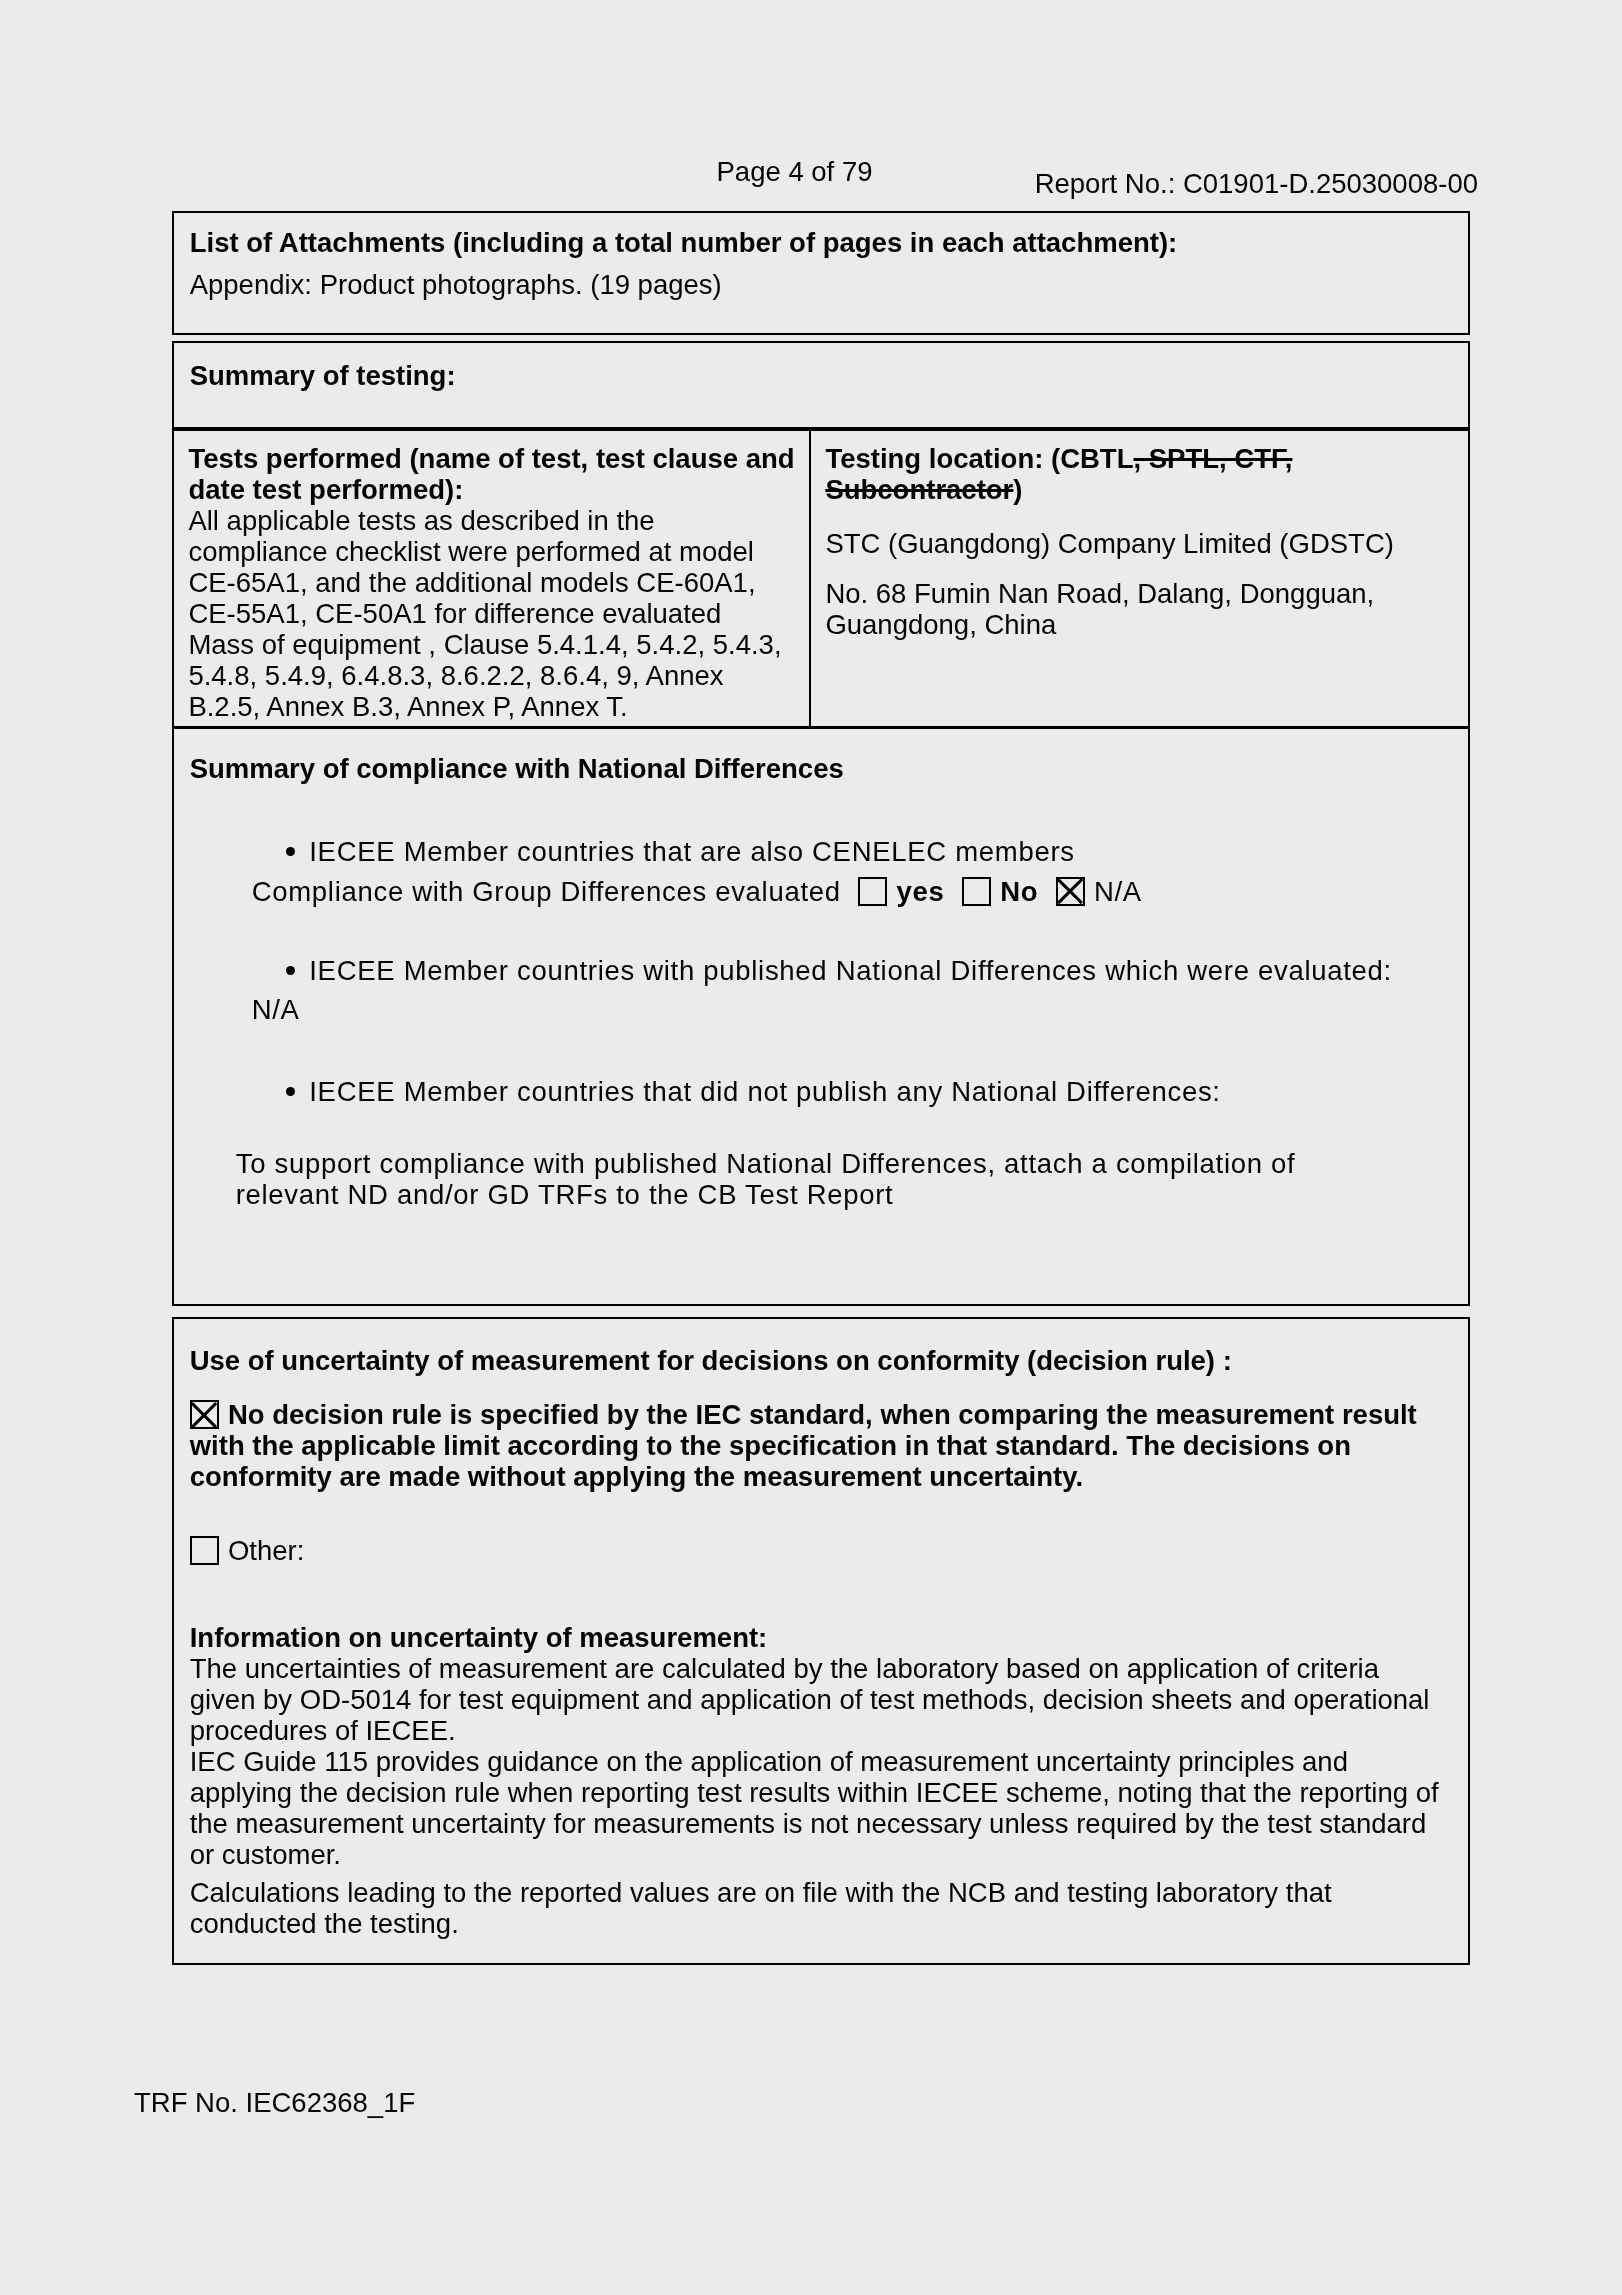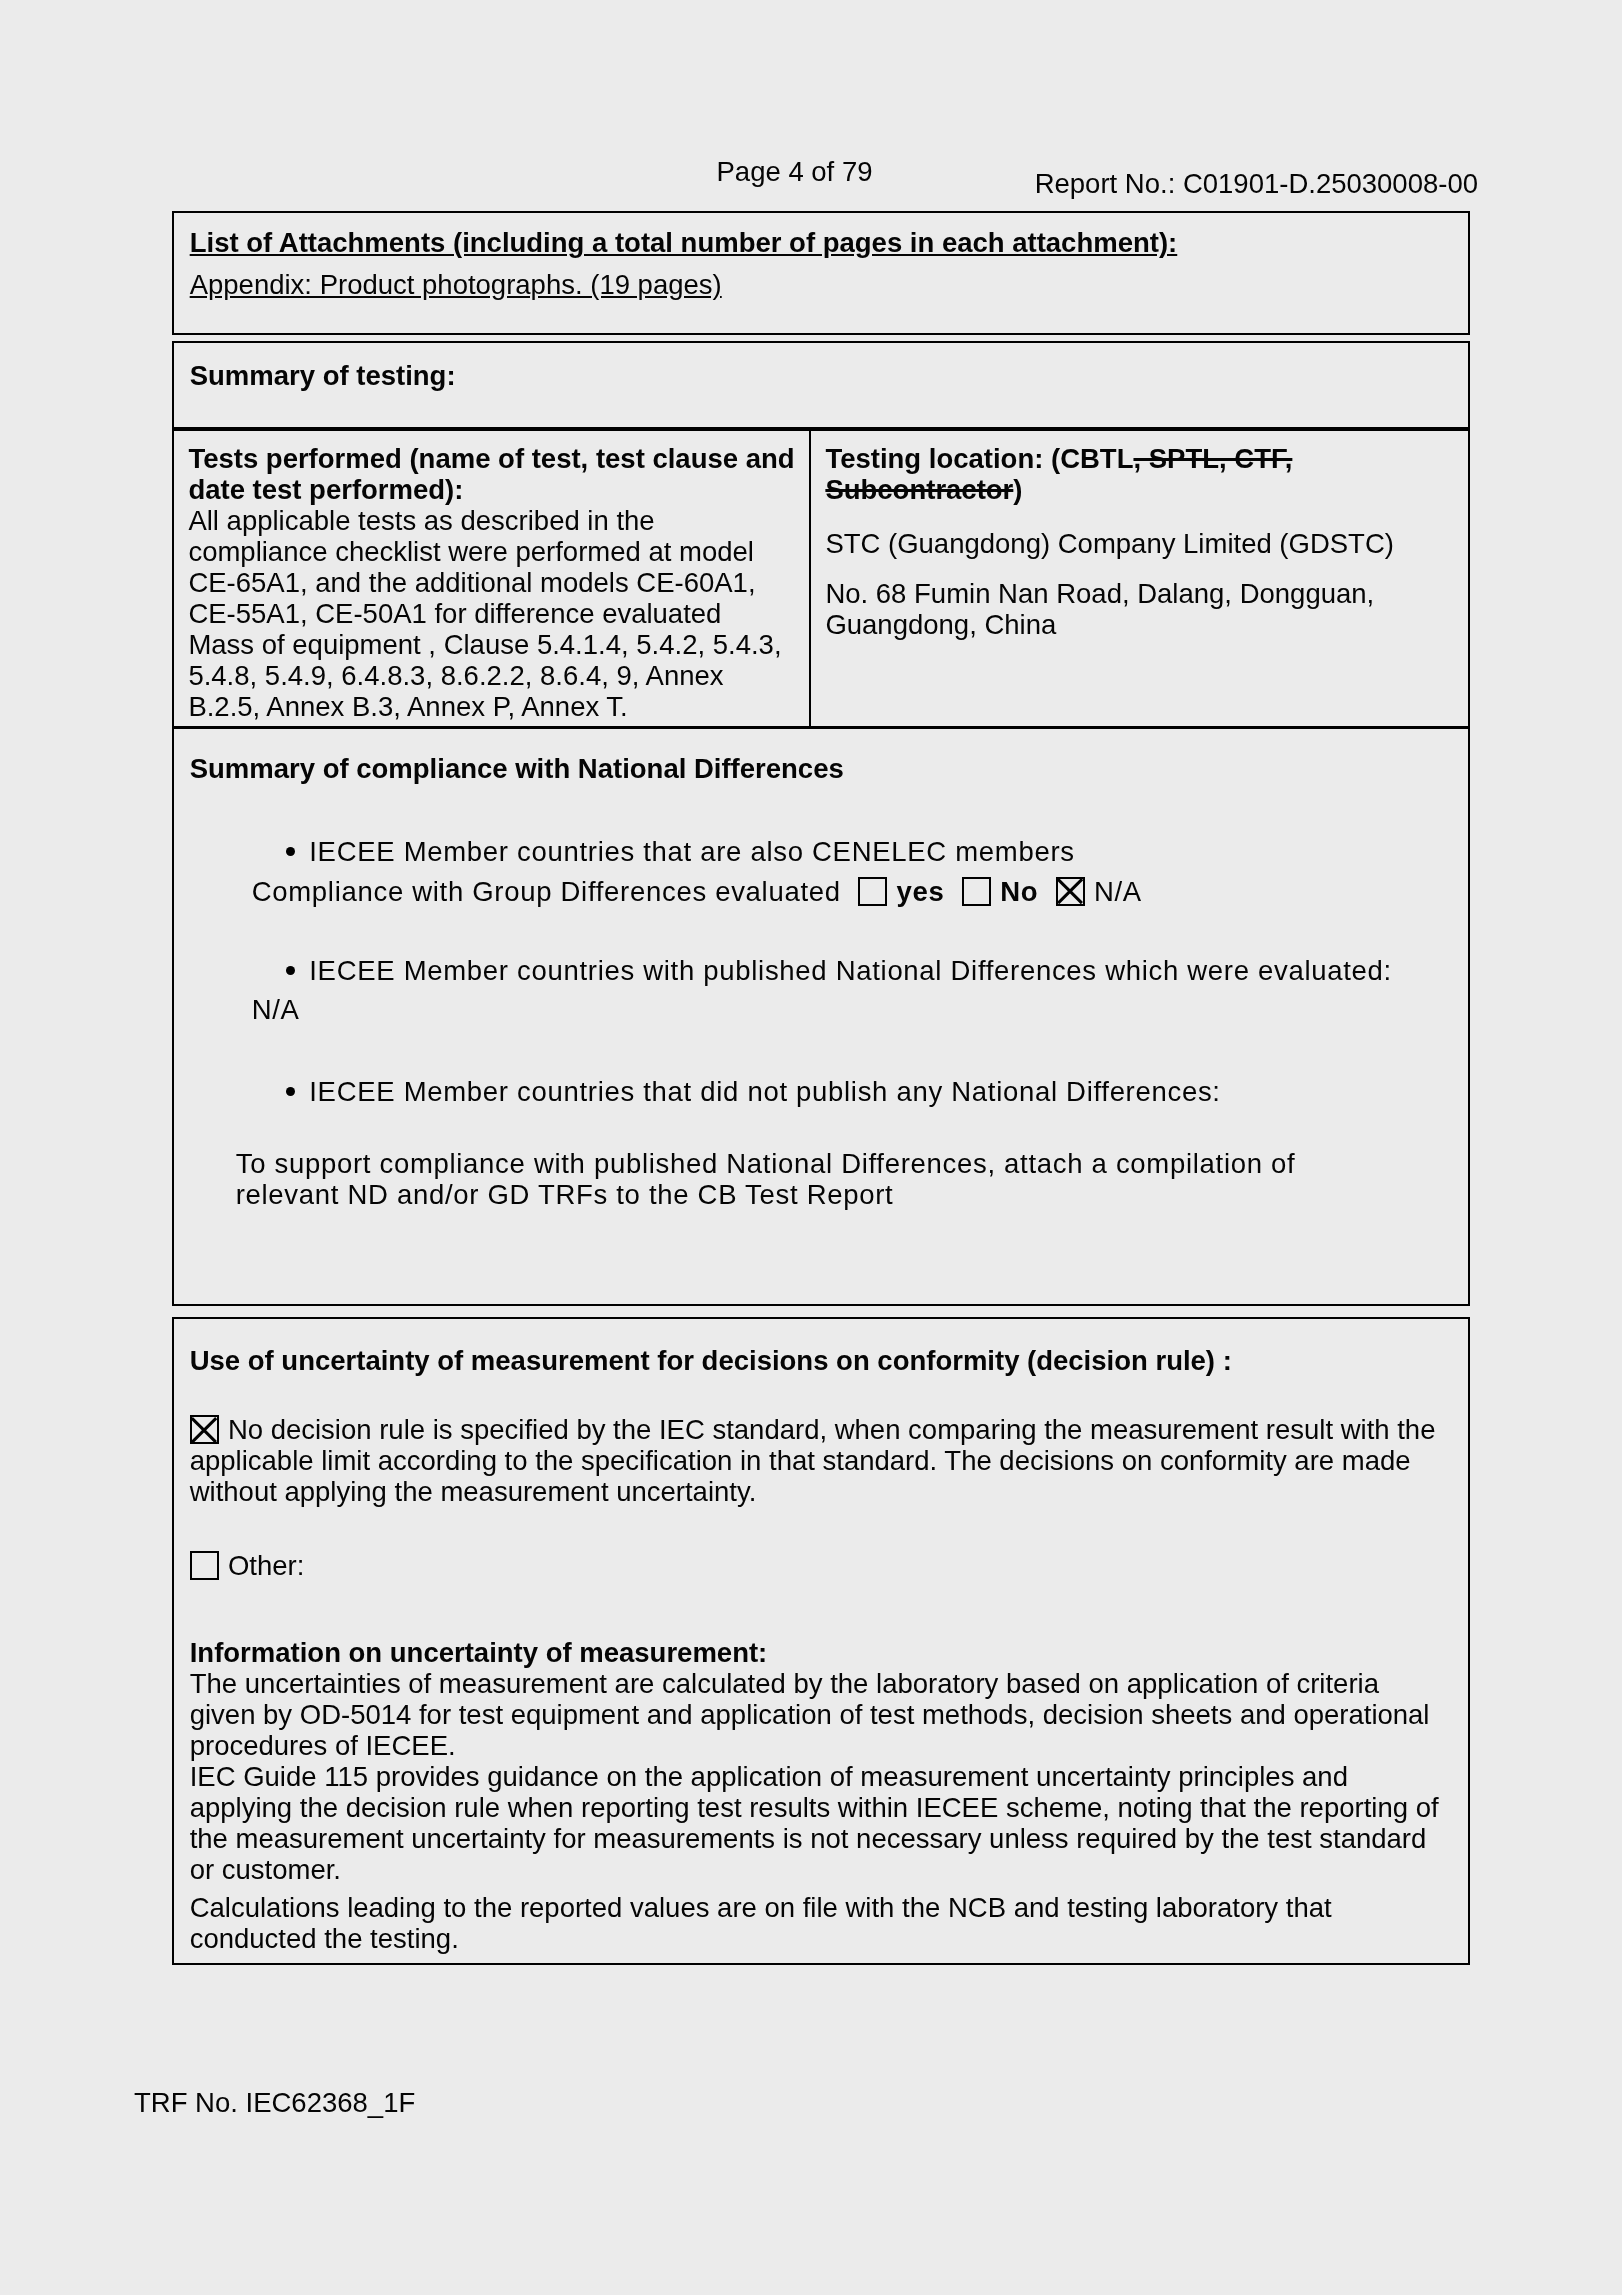--- a/index.html
+++ b/index.html
@@ -15,21 +15,21 @@
 
   .hdr-page   { position: absolute; top: 156px; left: 654px; width: 281px; text-align: center; }
   .hdr-report { position: absolute; top: 168px; right: 145px; }
 
   .box {
     position: absolute;
     left: 172px; width: 1298px;
     border: 2px solid #000;
     box-sizing: border-box;
   }
-  .b-attach  { top: 211px;  height: 124px; padding: 14.4px 15.7px; text-decoration: underline; }
+  .b-attach  { top: 211px;  height: 124px; padding: 14.4px 15.7px; }
   .b-summary { top: 341px;  height: 88px; padding: 17px 15.7px; }
   .b-tests   { top: 429px;  height: 300px; padding: 0; display: flex; }
   .b-nd      { top: 726px; height: 580px; padding: 25px 15.7px; }
   .b-unc     { top: 1317px; height: 648px; padding: 26px 15.7px; }
 
   .bold { font-weight: bold; }
   .strike { text-decoration: line-through; text-decoration-thickness: 2.6px; }
 
   .b-attach .body-line { margin-top: 10.5px; }
 
@@ -61,21 +61,21 @@
     background: transparent;
   }
   .checkbox.mid { margin-left: 9.2px; }
   .checkbox.checked::before, .checkbox.checked::after {
     content: ""; position: absolute; left: 50%; top: 50%;
     width: 34px; height: 2.6px; background: #000;
   }
   .checkbox.checked::before { transform: translate(-50%,-50%) rotate(45deg); }
   .checkbox.checked::after  { transform: translate(-50%,-50%) rotate(-45deg); }
 
-  .b-unc .rule-para  { margin-top: 38px; }
+  .b-unc .rule-para  { margin-top: 23px; font-weight: bold; }
   .b-unc .other-row  { margin-top: 43px; }
   .b-unc .info-title { margin-top: 56px; }
   .b-unc .p3 { margin-top: 6.5px; }
 
   .footer { position: absolute; top: 2087px; left: 134px; }
 </style>
 </head>
 <body>
 
 <div class="page">

